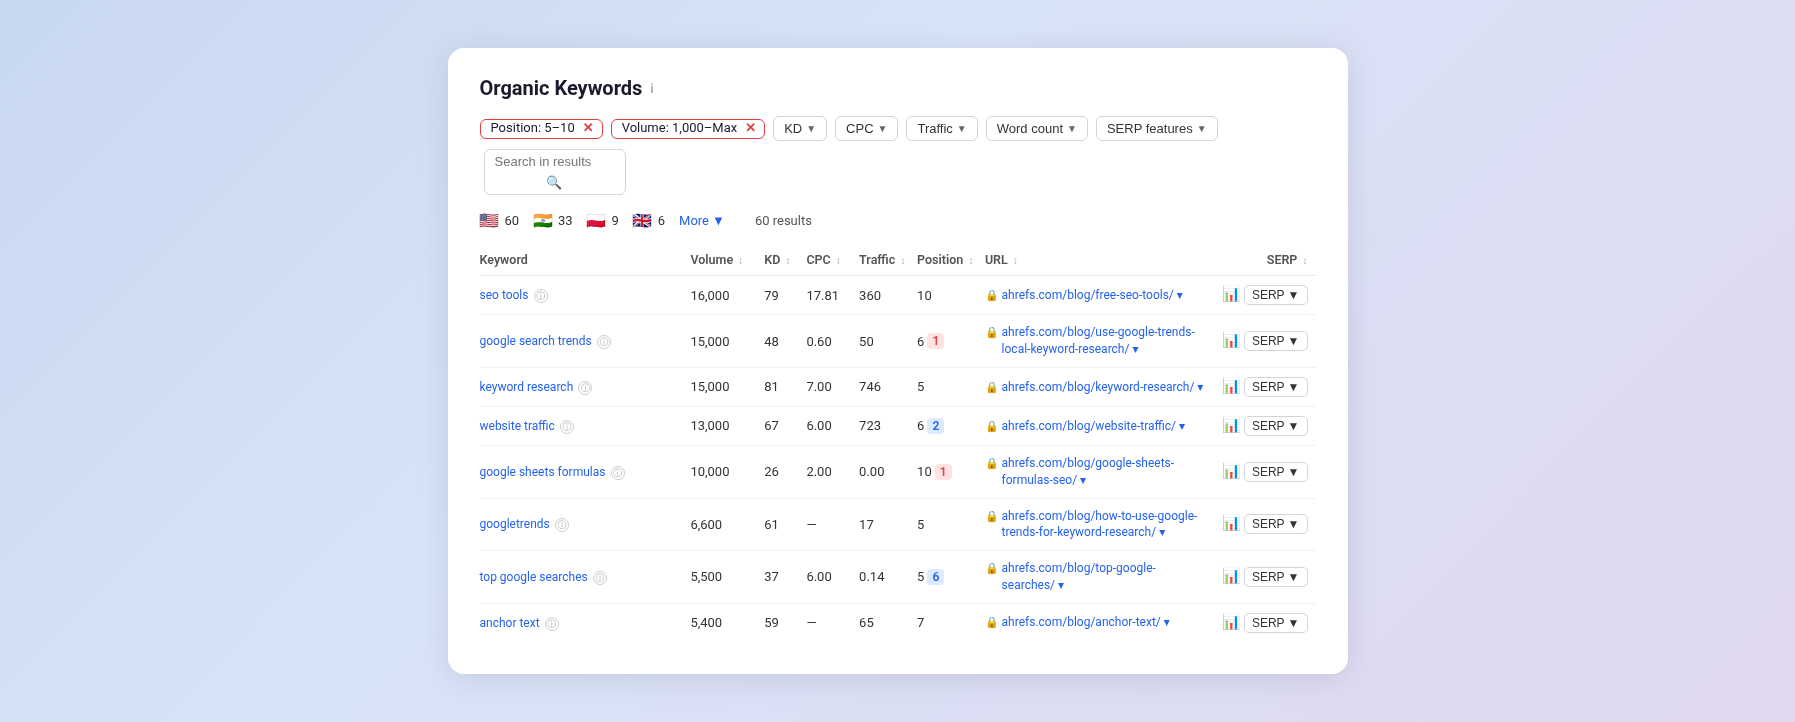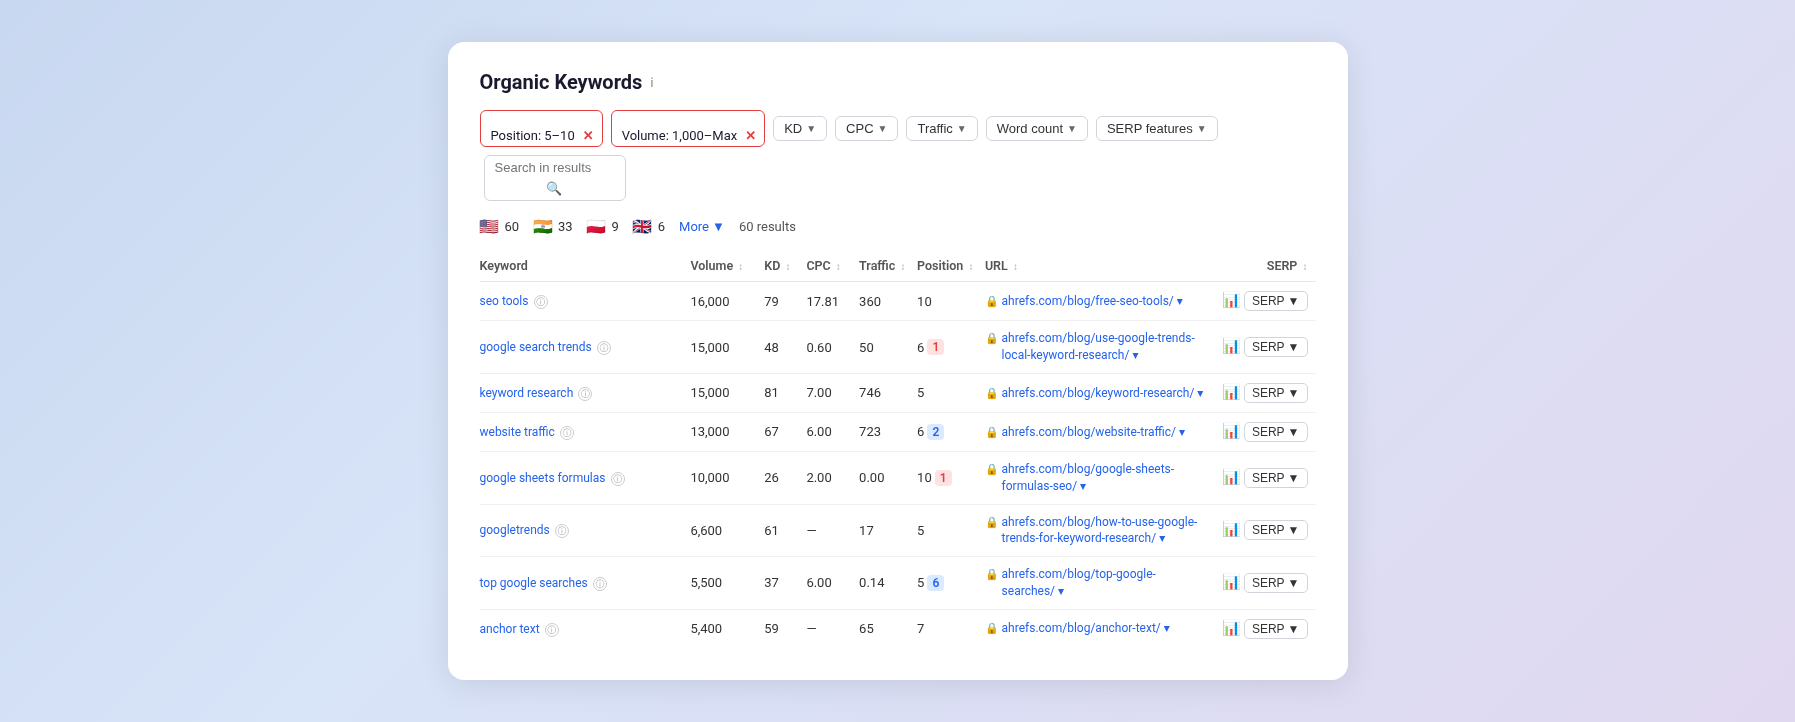--- a/index.html
+++ b/index.html
@@ -40,21 +40,21 @@
       align-items: center;
       gap: 8px;
       flex-wrap: wrap;
       margin-bottom: 16px;
     }
     .filter-chip {
       display: flex;
       align-items: center;
       border: 1.5px solid #e53e3e;
       border-radius: 6px;
-      padding: 17px 8px 3px 10px;
+      padding: 0 8px 3px 10px;
       font-size: 13px;
       color: #1a1a2e;
       background: #fff;
       gap: 6px;
       cursor: pointer;
     }
     .filter-chip .close-x {
       color: #e53e3e;
       font-weight: 700;
       font-size: 13px;
@@ -117,21 +117,21 @@
       display: flex;
       align-items: flex-end;
       gap: 3px;
       color: #2563eb;
       font-size: 13px;
       cursor: pointer;
     }
     .results-count {
       font-size: 13px;
       color: #555;
-      margin-left: 0;
+      margin-left: 16px;
     }
     table {
       width: 100%;
       border-collapse: collapse;
       font-size: 13px;
     }
     thead tr th {
       text-align: left;
       font-weight: 600;
       color: #555;

